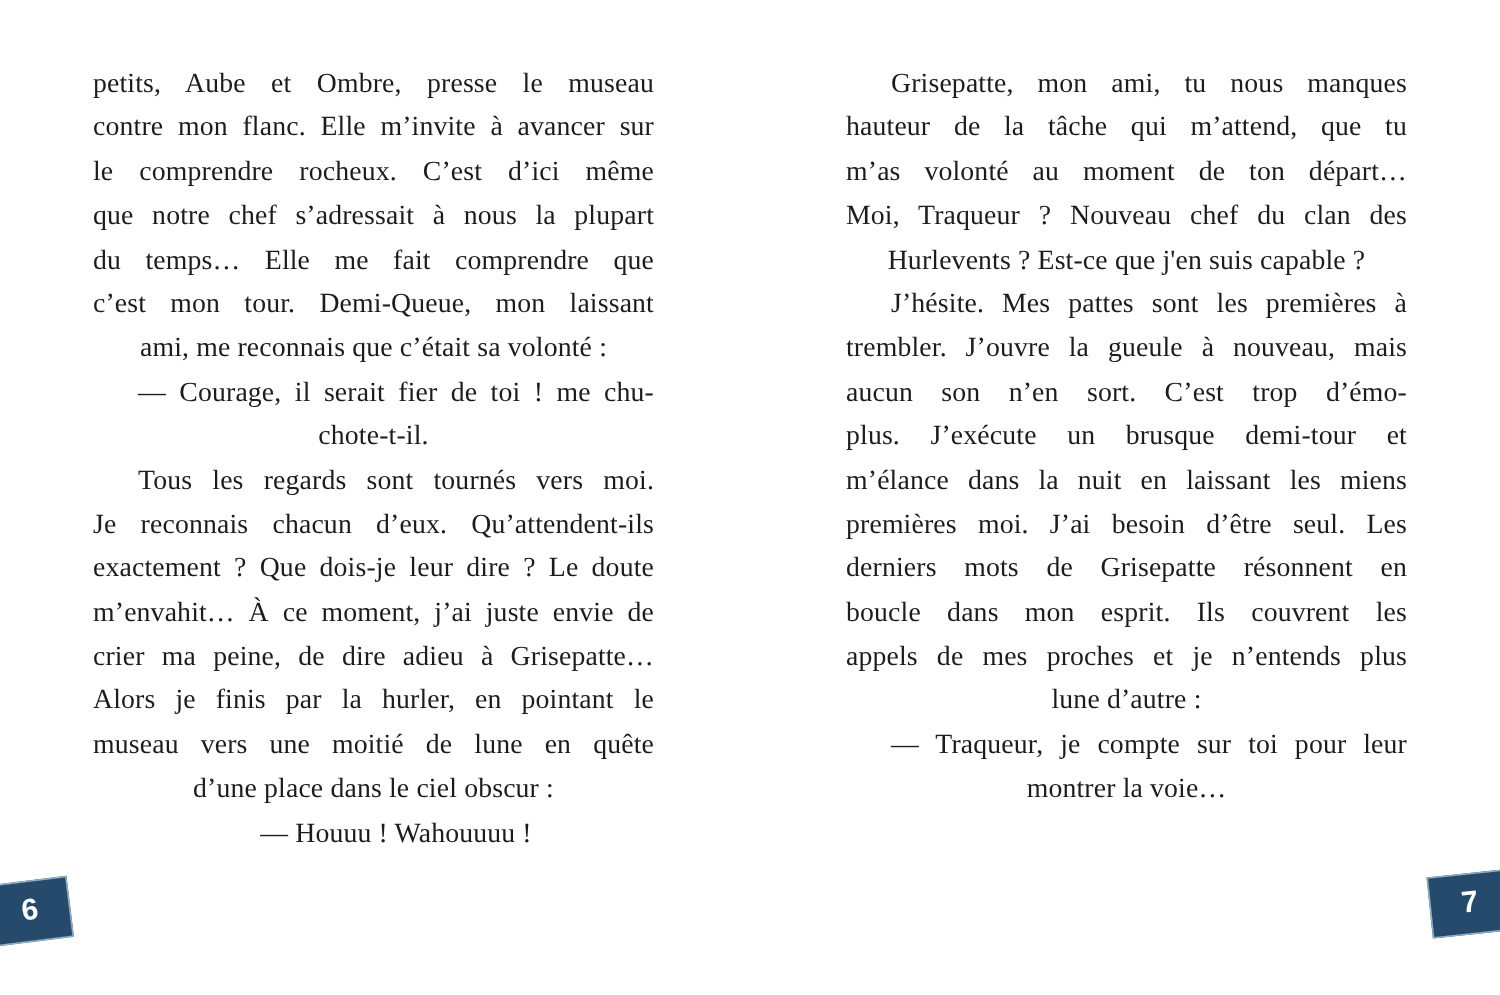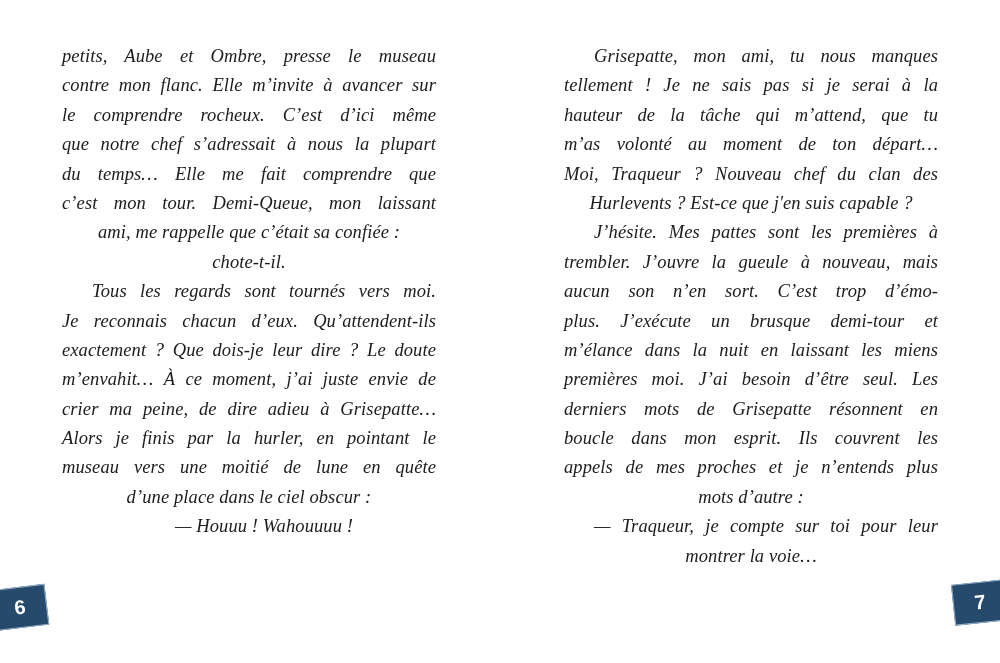--- a/index.html
+++ b/index.html
@@ -28,21 +28,20 @@
   .page.right { left: 500px; }
 
   .text-column {
     position: absolute;
     top: 42px;
     width: 374px;
     font-size: 18.5px;
     line-height: 29.4px;
     color: #1c1c1c;
     letter-spacing: 0.1px;
-    font-style: italic;
   }
   .page.left  .text-column { left: 62px; }
   .page.right .text-column { left: 64px; }
 
   .line {
     text-align: center;
     white-space: normal;
     height: 29.4px;
     overflow: visible;
   }
@@ -86,55 +85,55 @@
 <div class="book-spread">
 
   <div class="page left">
     <div class="text-column">
         <div class="line just">petits, Aube et Ombre, presse le museau</div>
         <div class="line just">contre mon flanc. Elle m’invite à avancer sur</div>
         <div class="line just">le comprendre rocheux. C’est d’ici même</div>
         <div class="line just">que notre chef s’adressait à nous la plupart</div>
         <div class="line just">du temps… Elle me fait comprendre que</div>
         <div class="line just">c’est mon tour. Demi-Queue, mon laissant</div>
-        <div class="line">ami, me rappelle que c’était sa confiée :</div>
+        <div class="line">ami, me reconnais que c’était sa volonté :</div>
+        <div class="line just ind">— Courage, il serait fier de toi ! me chu-</div>
         <div class="line">chote-t-il.</div>
         <div class="line just ind">Tous les regards sont tournés vers moi.</div>
         <div class="line just">Je reconnais chacun d’eux. Qu’attendent-ils</div>
         <div class="line just">exactement ? Que dois-je leur dire ? Le doute</div>
         <div class="line just">m’envahit… À ce moment, j’ai juste envie de</div>
         <div class="line just">crier ma peine, de dire adieu à Grisepatte…</div>
         <div class="line just">Alors je finis par la hurler, en pointant le</div>
         <div class="line just">museau vers une moitié de lune en quête</div>
         <div class="line">d’une place dans le ciel obscur :</div>
         <div class="line ind">— Houuu ! Wahouuuu !</div>
       </div>
     <div class="page-tab tab-left">
       <span>6</span>
     </div>
   </div>
 
   <div class="page right">
     <div class="text-column">
         <div class="line just ind">Grisepatte, mon ami, tu nous manques</div>
-        <div class="line just">tellement ! Je ne sais pas si je serai à la</div>
         <div class="line just">hauteur de la tâche qui m’attend, que tu</div>
         <div class="line just">m’as volonté au moment de ton départ…</div>
         <div class="line just">Moi, Traqueur ? Nouveau chef du clan des</div>
         <div class="line">Hurlevents ? Est-ce que j'en suis capable ?</div>
         <div class="line just ind">J’hésite. Mes pattes sont les premières à</div>
         <div class="line just">trembler. J’ouvre la gueule à nouveau, mais</div>
         <div class="line just">aucun son n’en sort. C’est trop d’émo-</div>
         <div class="line just">plus. J’exécute un brusque demi-tour et</div>
         <div class="line just">m’élance dans la nuit en laissant les miens</div>
         <div class="line just">premières moi. J’ai besoin d’être seul. Les</div>
         <div class="line just">derniers mots de Grisepatte résonnent en</div>
         <div class="line just">boucle dans mon esprit. Ils couvrent les</div>
         <div class="line just">appels de mes proches et je n’entends plus</div>
-        <div class="line">mots d’autre :</div>
+        <div class="line">lune d’autre :</div>
         <div class="line just ind">— Traqueur, je compte sur toi pour leur</div>
         <div class="line">montrer la voie…</div>
       </div>
     <div class="page-tab tab-right">
       <span>7</span>
     </div>
   </div>
 
 </div>
 

